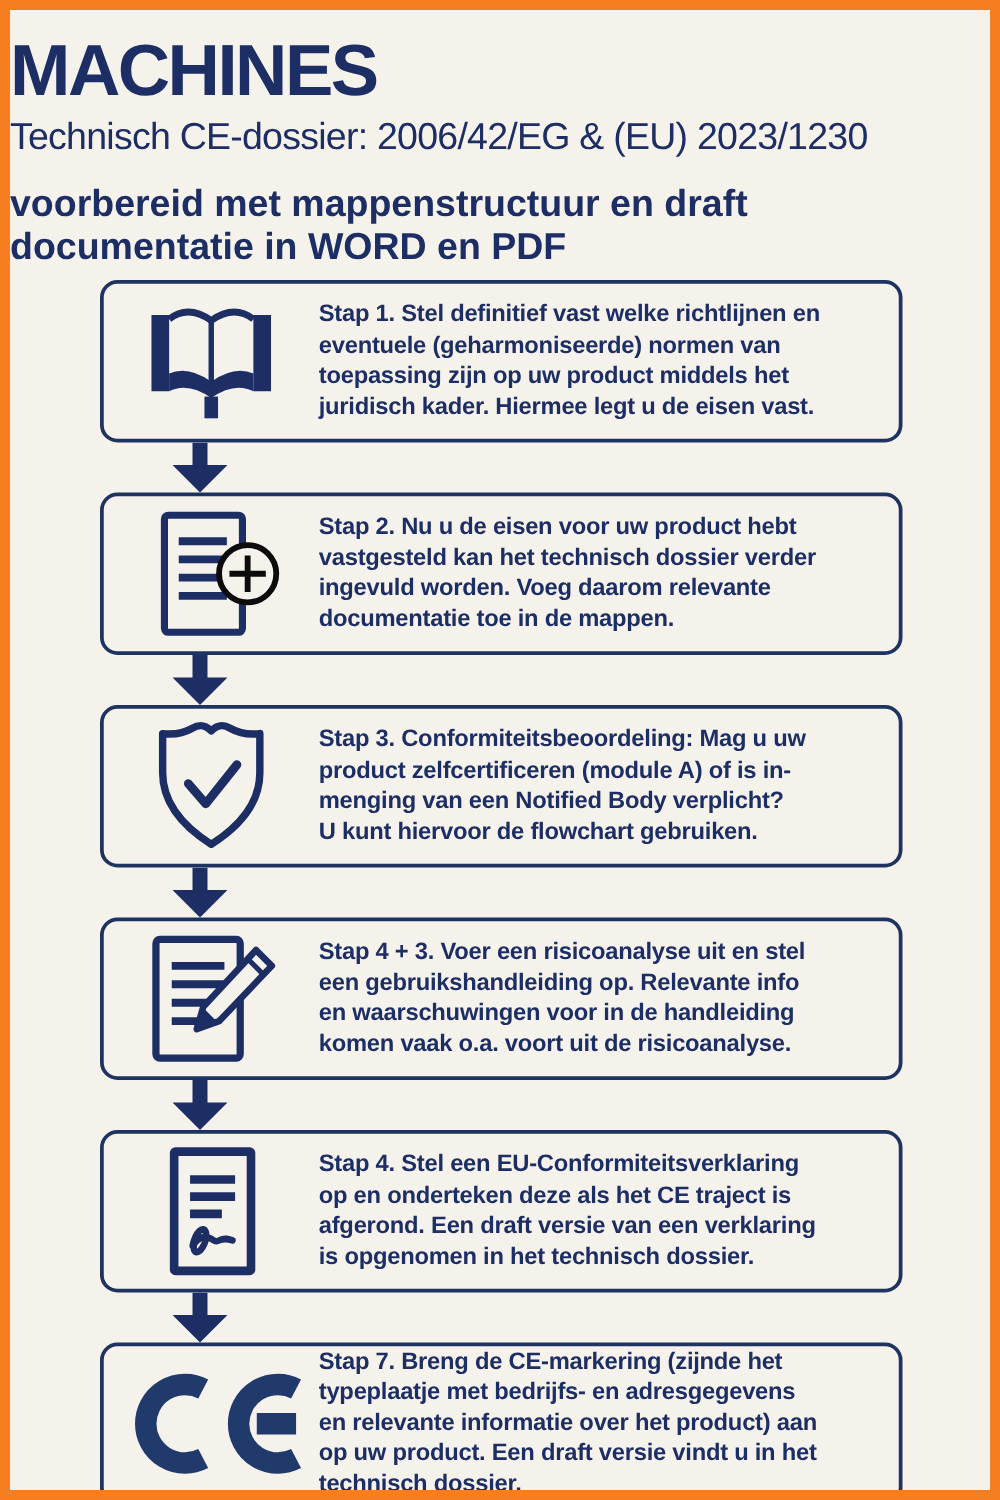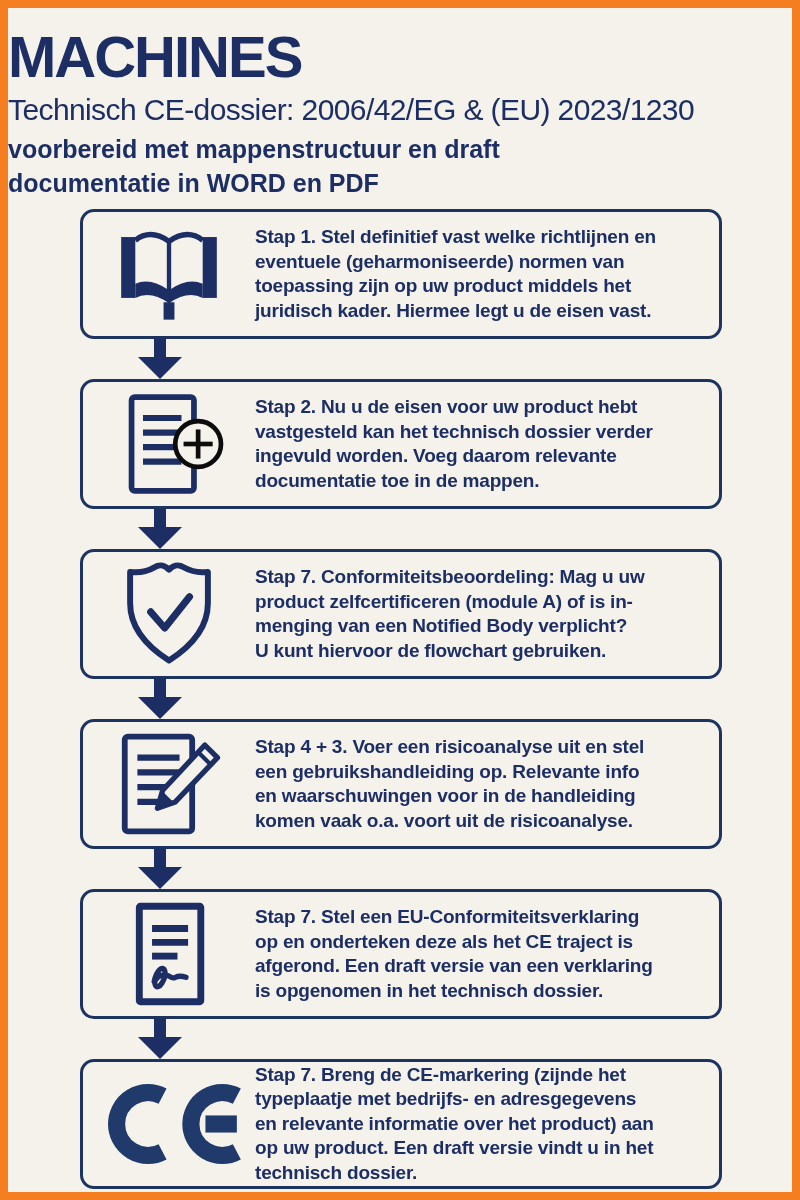--- a/index.html
+++ b/index.html
@@ -21,22 +21,22 @@
   .header{padding-top:16px;}
   .main-title{
     font-size:58px;font-weight:bold;color:var(--navy);
     letter-spacing:-2px;line-height:66px;
   }
   .sub-title{
     font-size:30px;font-weight:normal;color:var(--navy);
     letter-spacing:-0.6px;line-height:40px;white-space:nowrap;
   }
   .tagline{
-    font-size:25px;font-weight:bold;color:var(--navy);
-    line-height:34px;white-space:pre-line;margin-top:2px;
+    font-size:30px;font-weight:bold;color:var(--navy);
+    line-height:34px;white-space:pre-line;margin-top:17px;
   }
   .steps{margin-top:9px;}
   .step-box{
     width:642px;height:130px;margin-left:72px;
     border:3.5px solid var(--border-navy);border-radius:14px;
     display:flex;align-items:center;
   }
   .icon-cell{
     width:172px;flex:0 0 172px;display:flex;
     align-items:center;justify-content:center;
@@ -113,21 +113,21 @@
         </svg>
     </div>
 
     <div class="step-box">
       <div class="icon-cell">
         <svg width="108" height="108" viewBox="0 0 100 100">
           <path class="nv" fill="none" stroke-width="5.5" stroke-linejoin="round" d="M50,9 C55,4 59,4 64,7 C71,11 78,12 86,11 L86,40 C86,62 72,79 50,93 C28,79 14,62 14,40 L14,11 C22,12 29,11 36,7 C41,4 45,4 50,9 Z"></path>
           <path class="nv" fill="none" stroke-width="6.5" stroke-linecap="round" stroke-linejoin="round" d="M33,48 L46,63 L69,34"></path>
         </svg>
       </div>
-      <div class="step-text">Stap 7. Conformiteitsbeoordeling: Mag u uw
+      <div class="step-text">Stap 3. Conformiteitsbeoordeling: Mag u uw
 product zelfcertificeren (module A) of is in-
 menging van een Notified Body verplicht?
 U kunt hiervoor de flowchart gebruiken.</div>
     </div>
 
     <div class="arrow-gap">
       <svg width="44" height="40" viewBox="0 0 44 40">
           <polygon class="nvf" points="16,0 28,0 28,18 44,18 22,40 0,18 16,18"></polygon>
         </svg>
     </div>
@@ -160,21 +160,21 @@
     <div class="step-box">
       <div class="icon-cell">
         <svg width="106" height="106" viewBox="0 0 100 100">
           <rect x="22" y="5" width="58" height="90" rx="1" fill="none" class="nv" stroke-width="6.5"></rect>
           <line class="nv" x1="34" y1="26" x2="68" y2="26" stroke-width="6.5"></line>
           <line class="nv" x1="34" y1="39" x2="68" y2="39" stroke-width="6.5"></line>
           <line class="nv" x1="34" y1="52" x2="58" y2="52" stroke-width="6.5"></line>
           <path class="nv" fill="none" stroke-width="5" stroke-linecap="round" d="M36,76 C38,66 44,60 46,66 C48,72 40,86 37,79 C35,74 42,68 48,70 C52,71 52,74 56,72 C60,70 63,71 66,72"></path>
         </svg>
       </div>
-      <div class="step-text">Stap 7. Stel een EU-Conformiteitsverklaring
+      <div class="step-text">Stap 4. Stel een EU-Conformiteitsverklaring
 op en onderteken deze als het CE traject is
 afgerond. Een draft versie van een verklaring
 is opgenomen in het technisch dossier.</div>
     </div>
 
     <div class="arrow-gap">
       <svg width="44" height="40" viewBox="0 0 44 40">
           <polygon class="nvf" points="16,0 28,0 28,18 44,18 22,40 0,18 16,18"></polygon>
         </svg>
     </div>

